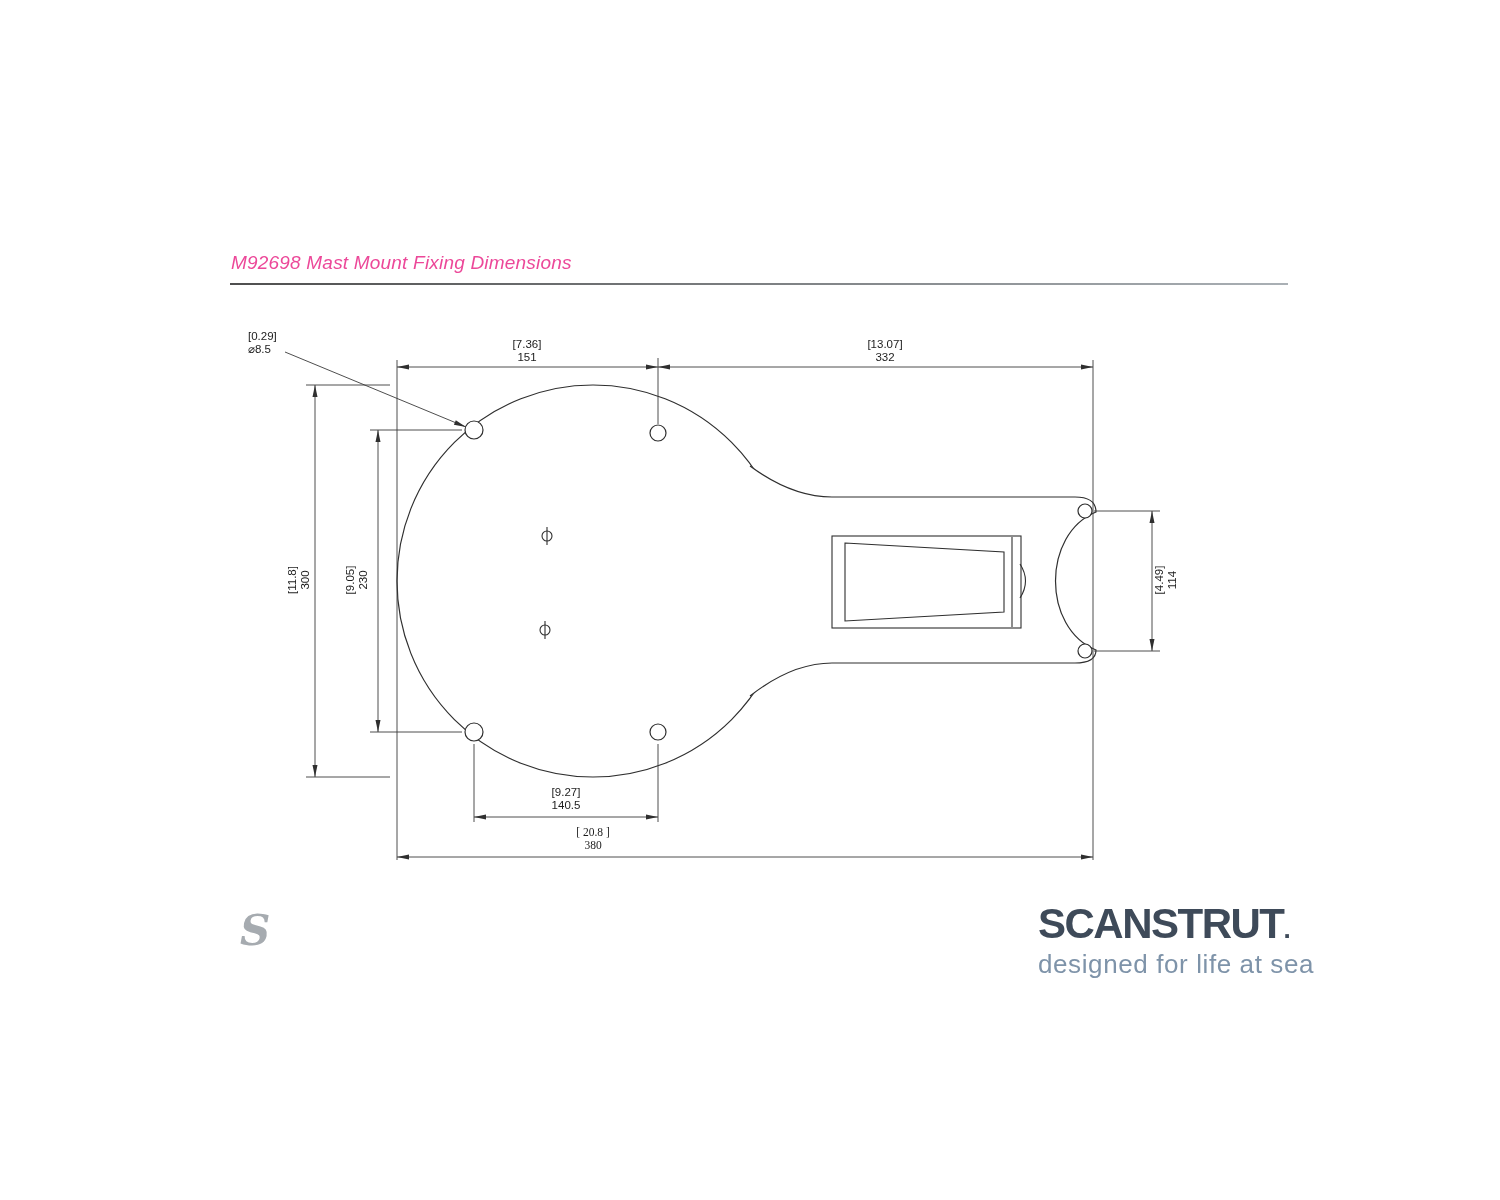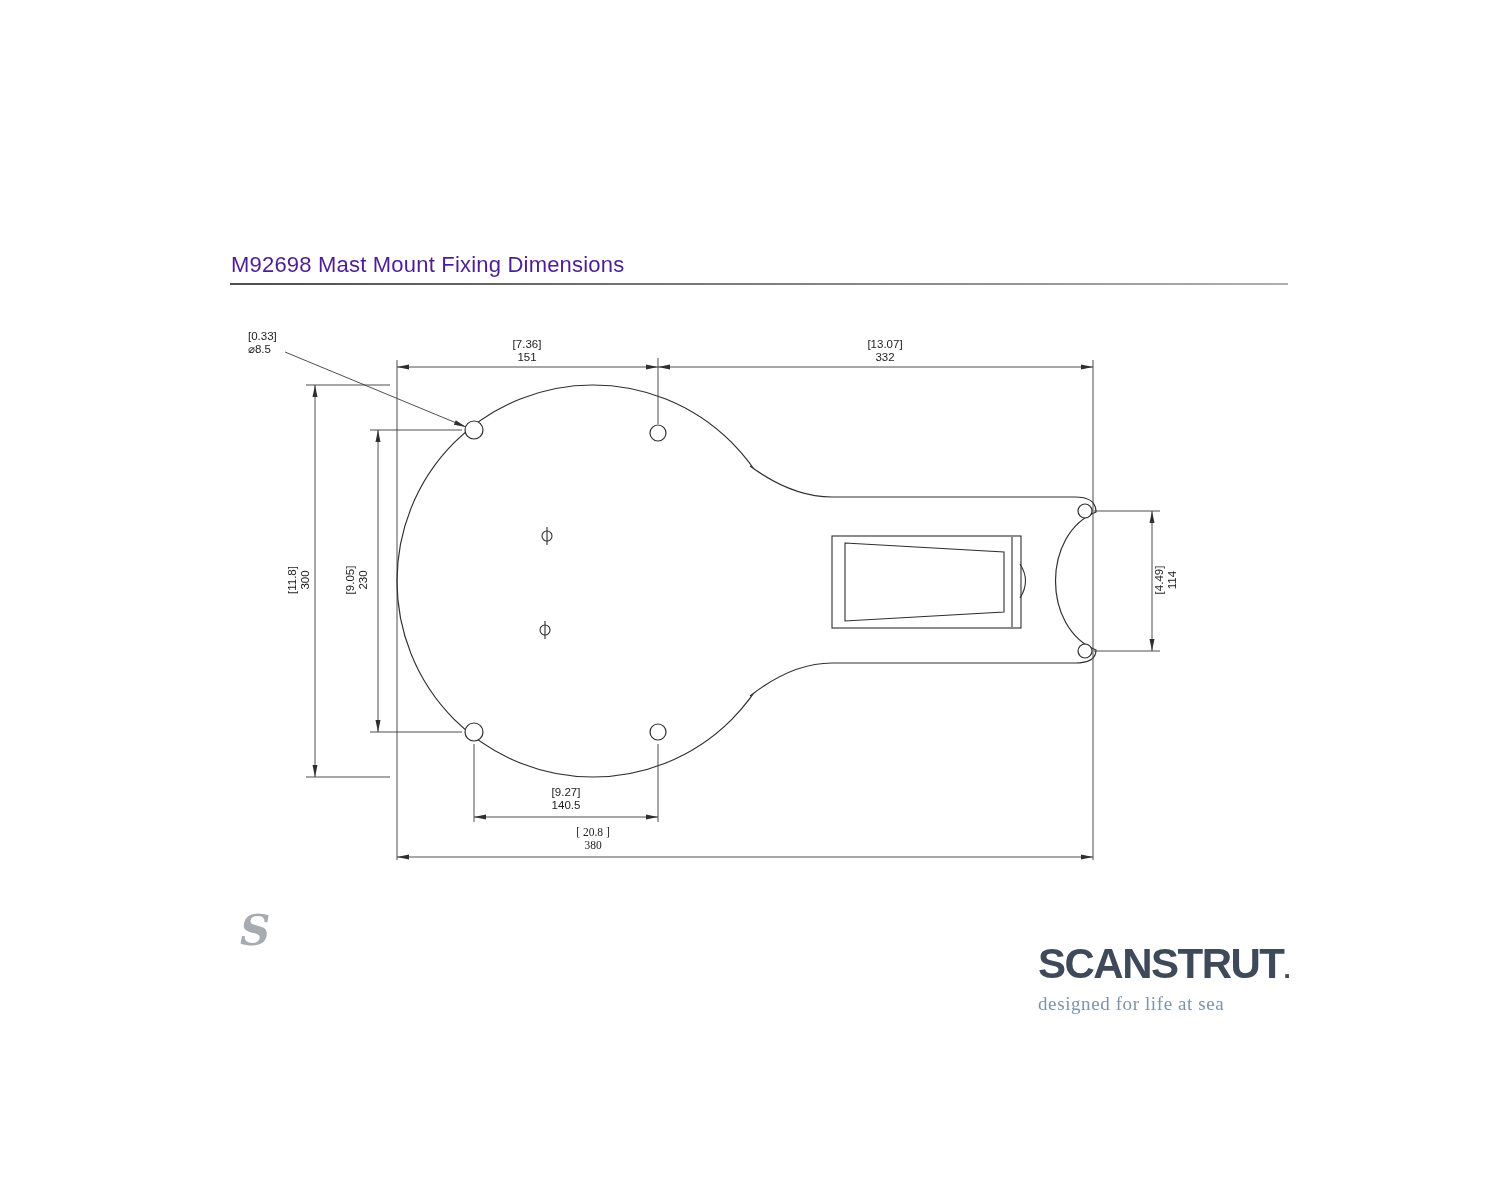--- a/index.html
+++ b/index.html
@@ -6,21 +6,21 @@
   body{
     width:1500px;height:1200px;background:#ffffff;position:relative;
     font-family:"Liberation Sans","DejaVu Sans",sans-serif;color:#1f1f1f;
     overflow:hidden;
   }
   .page{position:absolute;inset:0;}
 
   
   .title{
     position:absolute;left:231px;top:252px;
-    font-size:22px;font-weight:400;color:#4c1d95;letter-spacing:0.2px;
+    font-size:19px;font-weight:400;color:#ec4899;letter-spacing:0.2px;font-style:italic;
   }
   .title-rule{
     position:absolute;left:230px;top:283px;width:1058px;height:2px;
     background:linear-gradient(to right,#4f4f4f,#aab0b5);
   }
   .help-block{
     position:absolute;left:980px;top:234px;width:302px;text-align:right;
     font-size:11px;line-height:13.5px;color:#8c9196;
   }
 
@@ -35,30 +35,29 @@
   .dim span{display:block;}
   .dim.rot{transform:rotate(-90deg);}
   .dim.callout{text-align:left;width:70px;}
 
   
   .s-logo{
     position:absolute;left:240px;top:906px;
     font-family:"DejaVu Serif","Liberation Serif",serif;
     font-size:42px;font-weight:bold;font-style:italic;color:#a6abb0;
   }
-  .brand-block{position:absolute;left:1038px;top:903px;margin-top:40px;}
+  .brand-block{position:absolute;left:1038px;top:903px;}
   .brand{
     font-size:42px;font-weight:bold;letter-spacing:-1.5px;color:#3e4a59;
     line-height:42px;
   }
   .brand .mark{font-size:26px;letter-spacing:0;}
   .tagline{
-    font-size:19px;color:#7e93a9;letter-spacing:0.6px;margin-top:3px;
+    font-size:26px;color:#7e93a9;letter-spacing:0.6px;margin-top:3px;
     line-height:22px;
-    font-family:Liberation Serif, serif;
   }
 </style>
 </head>
 <body>
 
 <div class="page">
 
   <div class="title">M92698 Mast Mount Fixing Dimensions</div>
   <div class="title-rule"></div>
 
@@ -130,21 +129,21 @@
       <polygon points="1152,651 1149.5,639 1154.5,639"></polygon>
       <polygon points="474,817 486,814.5 486,819.5"></polygon>
       <polygon points="658,817 646,814.5 646,819.5"></polygon>
       <polygon points="397,857 409,854.5 409,859.5"></polygon>
       <polygon points="1093,857 1081,854.5 1081,859.5"></polygon>
       <polygon points="466,427 453.9,424.8 455.8,420.2"></polygon>
     </g>
   </svg>
 
   <div class="dim callout" style="left:248px;top:330px;">
-    <span>[0.33]</span>
+    <span>[0.29]</span>
     <span>⌀8.5</span>
   </div>
 
   <div class="dim" style="left:492px;top:338px;">
     <span>[7.36]</span>
     <span>151</span>
   </div>
 
   <div class="dim" style="left:850px;top:338px;">
     <span>[13.07]</span>

